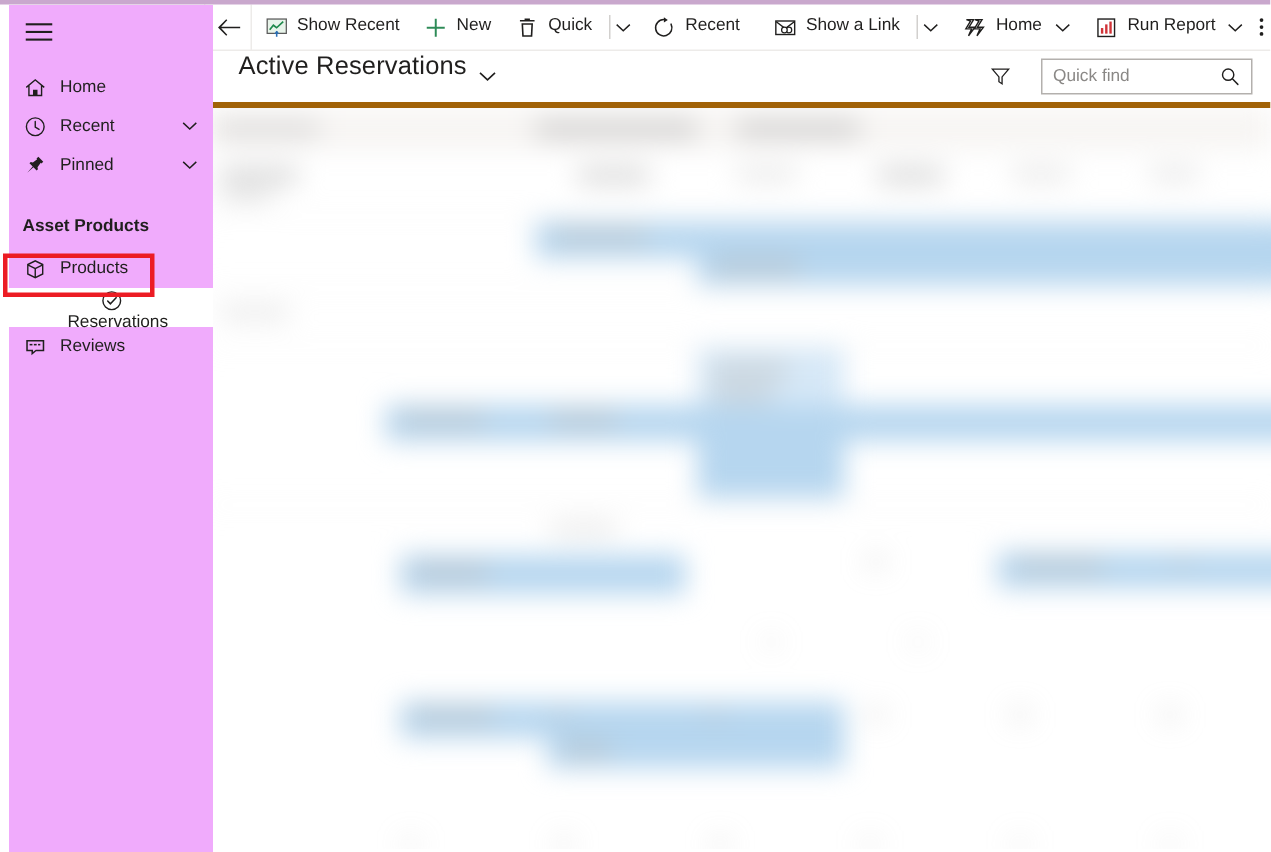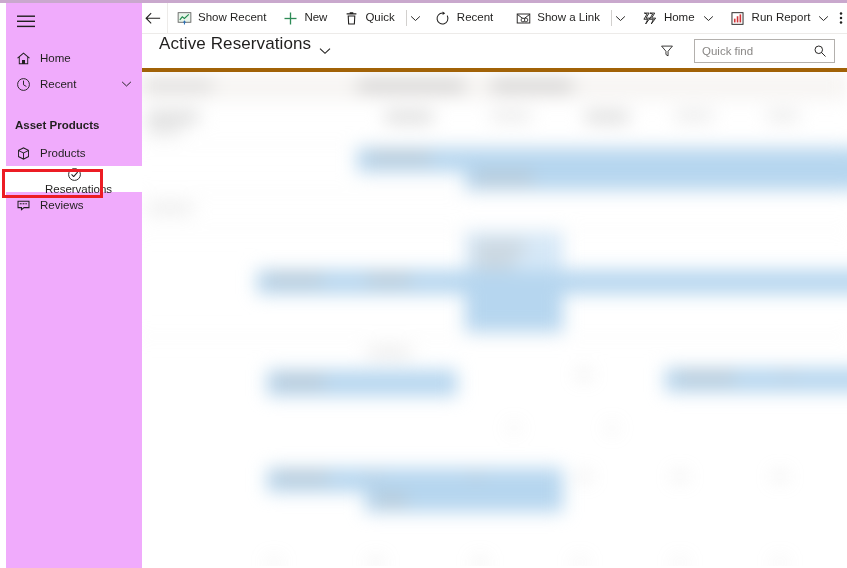--- a/index.html
+++ b/index.html
@@ -291,20 +291,33 @@
         </svg>
       </span>
       <span class="label">Recent</span>
       <span class="chev">
         <svg width="11" height="7" viewBox="0 0 12 8">
           <path d="M1 1.6 6 6.3l5-4.7" fill="none" stroke="#201f1e" stroke-width="1.1"></path>
         </svg>
       </span>
     </div>
 
+    <div class="nav-item">
+      <span class="ico">
+        <svg width="15" height="15" viewBox="0 0 16 16">
+          <path d="M10.2 1.6 8.9 2.9l.5.5-3.1 2.3-1.5-.3-.9.9 2.3 2.3L2.3 13l4.4-3.9 2.3 2.3.9-.9-.3-1.5 2.3-3.1.5.5 1.3-1.3-3.5-3.5z" fill="#201f1e"></path>
+        </svg>
+      </span>
+      <span class="label">Pinned</span>
+      <span class="chev">
+        <svg width="11" height="7" viewBox="0 0 12 8">
+          <path d="M1 1.6 6 6.3l5-4.7" fill="none" stroke="#201f1e" stroke-width="1.1"></path>
+        </svg>
+      </span>
+    </div>
 
     <div class="group-header">Asset Products</div>
 
     <div class="nav-item">
       <span class="ico">
         <svg width="15" height="15" viewBox="0 0 16 16">
           <path d="M8 1.4 2.2 4.3v7.4L8 14.6l5.8-2.9V4.3L8 1.4zm0 1.2 4.4 2.2L8 7 3.6 4.8 8 2.6zM3.2 5.7 7.5 7.8v5.3L3.2 11V5.7zm5.3 7.4V7.8l4.3-2.1V11l-4.3 2.1z" fill="#201f1e"></path>
         </svg>
       </span>
       <span class="label">Products</span>

